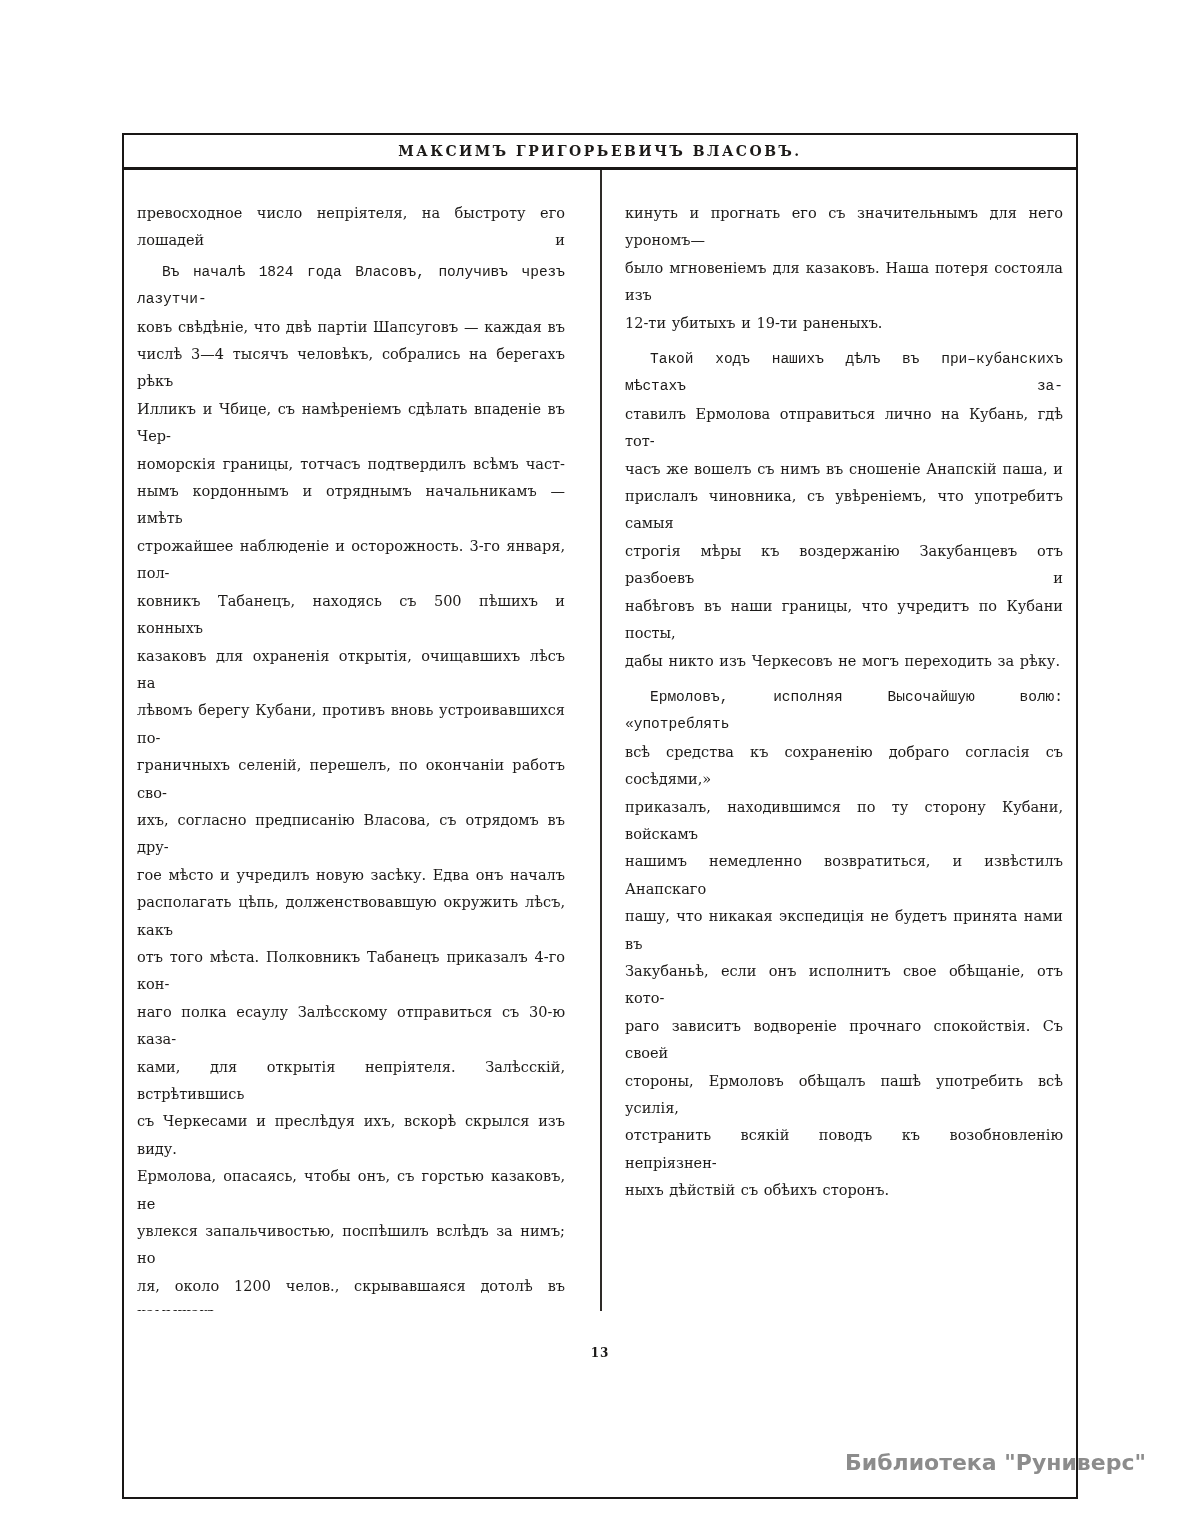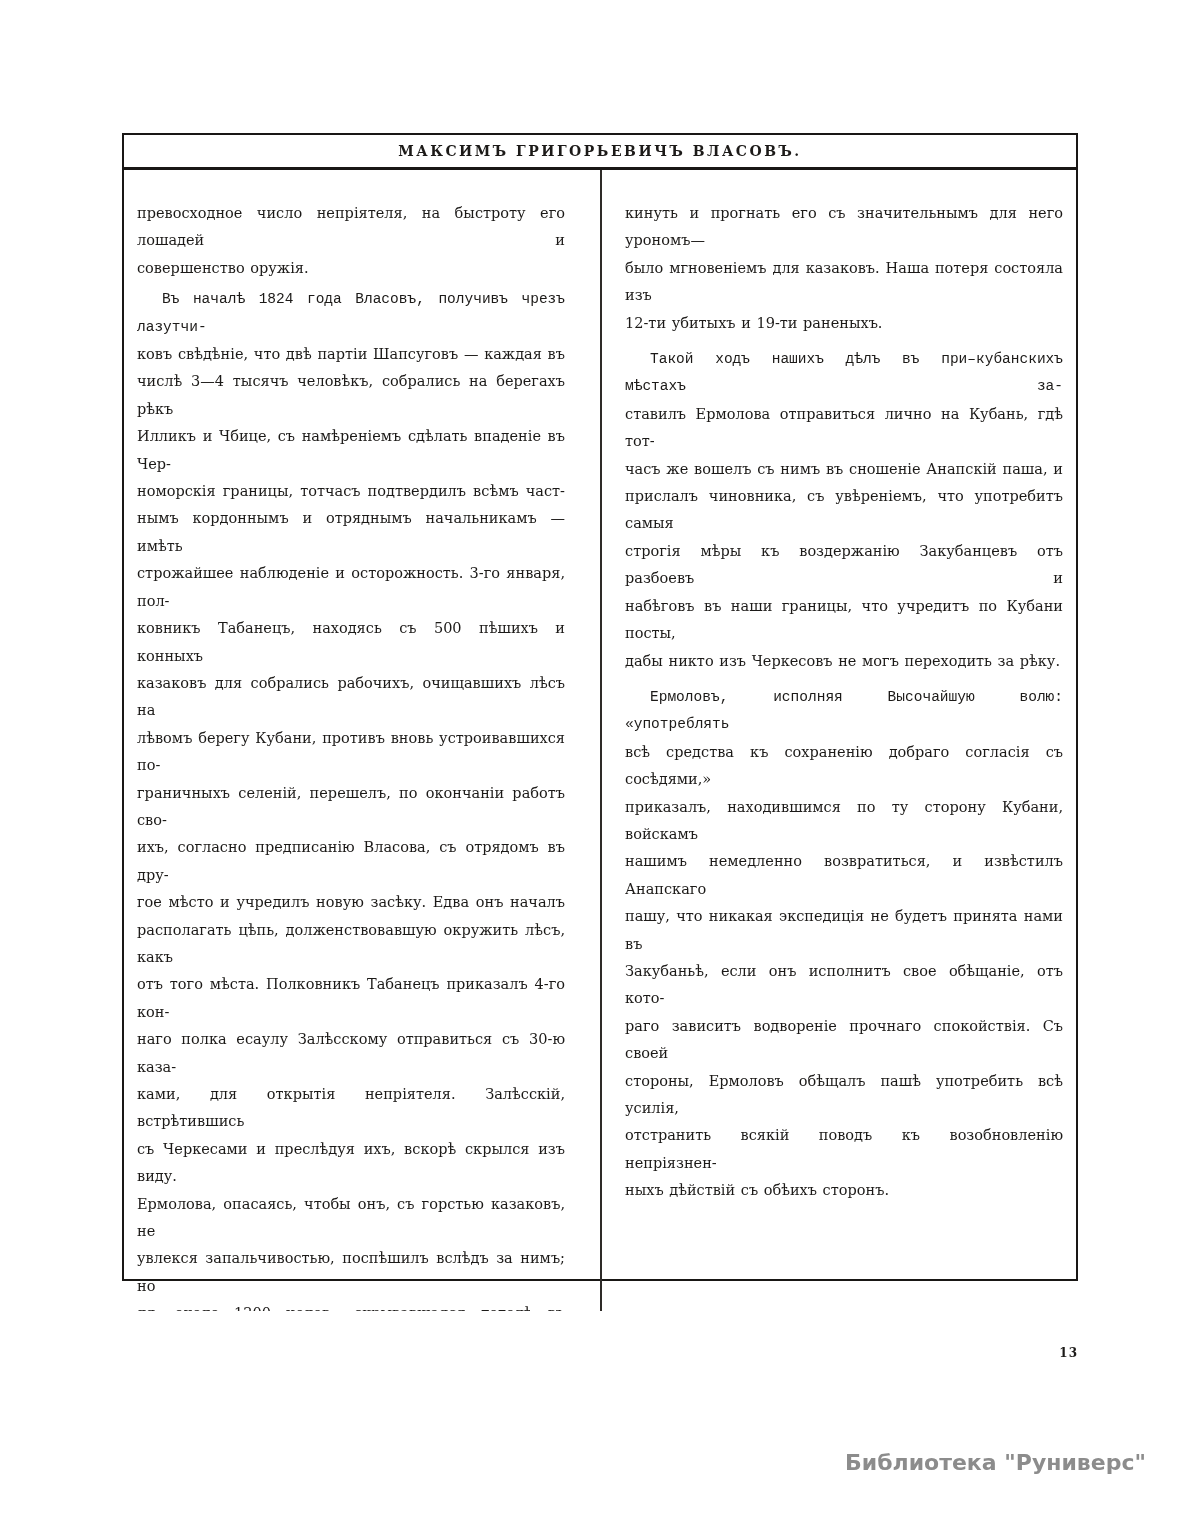--- a/index.html
+++ b/index.html
@@ -7,21 +7,21 @@
     position:relative;
     width:1200px;height:1517px;
     background:#ffffff;
     font-family:"DejaVu Serif", serif;
     color:#1c1a18;
     overflow:hidden;
   }
   .frame{
     position:absolute;
     left:122px;top:133px;
-    width:956px;height:1148px;
+    width:956px;height:1366px;
     border:2px solid #191715;
     box-sizing:border-box;
     background:#ffffff;
   }
   .running-head{
     height:32px;
     display:flex;align-items:center;justify-content:center;
     border-bottom:3px solid #191715;
   }
   .head-title{
@@ -59,21 +59,21 @@
     text-align-last:justify;
     word-spacing:1px;
     white-space:normal;
     color:#1c1a18;
   }
   .line.indent{text-indent:25px;font-family:Liberation Mono, monospace;}
   .line.endline{text-align-last:left;}
   .folio{
     position:absolute;
     left:122px;top:1346px;width:956px;
-    text-align:right;
+    text-align:center;
     font-size:12px;font-weight:bold;
     letter-spacing:1px;
     color:#1c1a18;
   }
   .watermark{
     position:absolute;
     left:845px;top:1450px;
     font-family:"DejaVu Sans", sans-serif;
     font-weight:bold;
     font-size:22px;
@@ -86,32 +86,31 @@
 
 <div class="canvas">
   <div class="frame">
     <div class="running-head">
       <span class="head-title">МАКСИМЪ ГРИГОРЬЕВИЧЪ ВЛАСОВЪ.</span>
     </div>
     <div class="columns">
       <div class="column col-left" id="col-left">
           <div class="para">
             <div class="line">превосходное число непріятеля, на быстроту его лошадей и</div>
-            <div class="line endline">совершенство оружія.</div>
           </div>
           <div class="para gap">
             <div class="line indent">Въ началѣ 1824 года Власовъ, получивъ чрезъ лазутчи-</div>
             <div class="line">ковъ свѣдѣніе, что двѣ партіи Шапсуговъ — каждая въ</div>
             <div class="line">числѣ 3—4 тысячъ человѣкъ, собрались на берегахъ рѣкъ</div>
             <div class="line">Илликъ и Чбице, съ намѣреніемъ сдѣлать впаденіе въ Чер-</div>
             <div class="line">номорскія границы, тотчасъ подтвердилъ всѣмъ част-</div>
             <div class="line">нымъ кордоннымъ и отряднымъ начальникамъ — имѣть</div>
             <div class="line">строжайшее наблюденіе и осторожность. 3-го января, пол-</div>
             <div class="line">ковникъ Табанецъ, находясь съ 500 пѣшихъ и конныхъ</div>
-            <div class="line">казаковъ для собрались рабочихъ, очищавшихъ лѣсъ на</div>
+            <div class="line">казаковъ для охраненія открытія, очищавшихъ лѣсъ на</div>
             <div class="line">лѣвомъ берегу Кубани, противъ вновь устроивавшихся по-</div>
             <div class="line">граничныхъ селеній, перешелъ, по окончаніи работъ сво-</div>
             <div class="line">ихъ, согласно предписанію Власова, съ отрядомъ въ дру-</div>
             <div class="line">гое мѣсто и учредилъ новую засѣку. Едва онъ началъ</div>
             <div class="line">располагать цѣпь, долженствовавшую окружить лѣсъ, какъ</div>
             <div class="line">отъ того мѣста. Полковникъ Табанецъ приказалъ 4-го кон-</div>
             <div class="line">наго полка есаулу Залѣсскому отправиться съ 30-ю каза-</div>
             <div class="line">ками, для открытія непріятеля. Залѣсскій, встрѣтившись</div>
             <div class="line">съ Черкесами и преслѣдуя ихъ, вскорѣ скрылся изъ виду.</div>
             <div class="line">Ермолова, опасаясь, чтобы онъ, съ горстью казаковъ, не</div>

